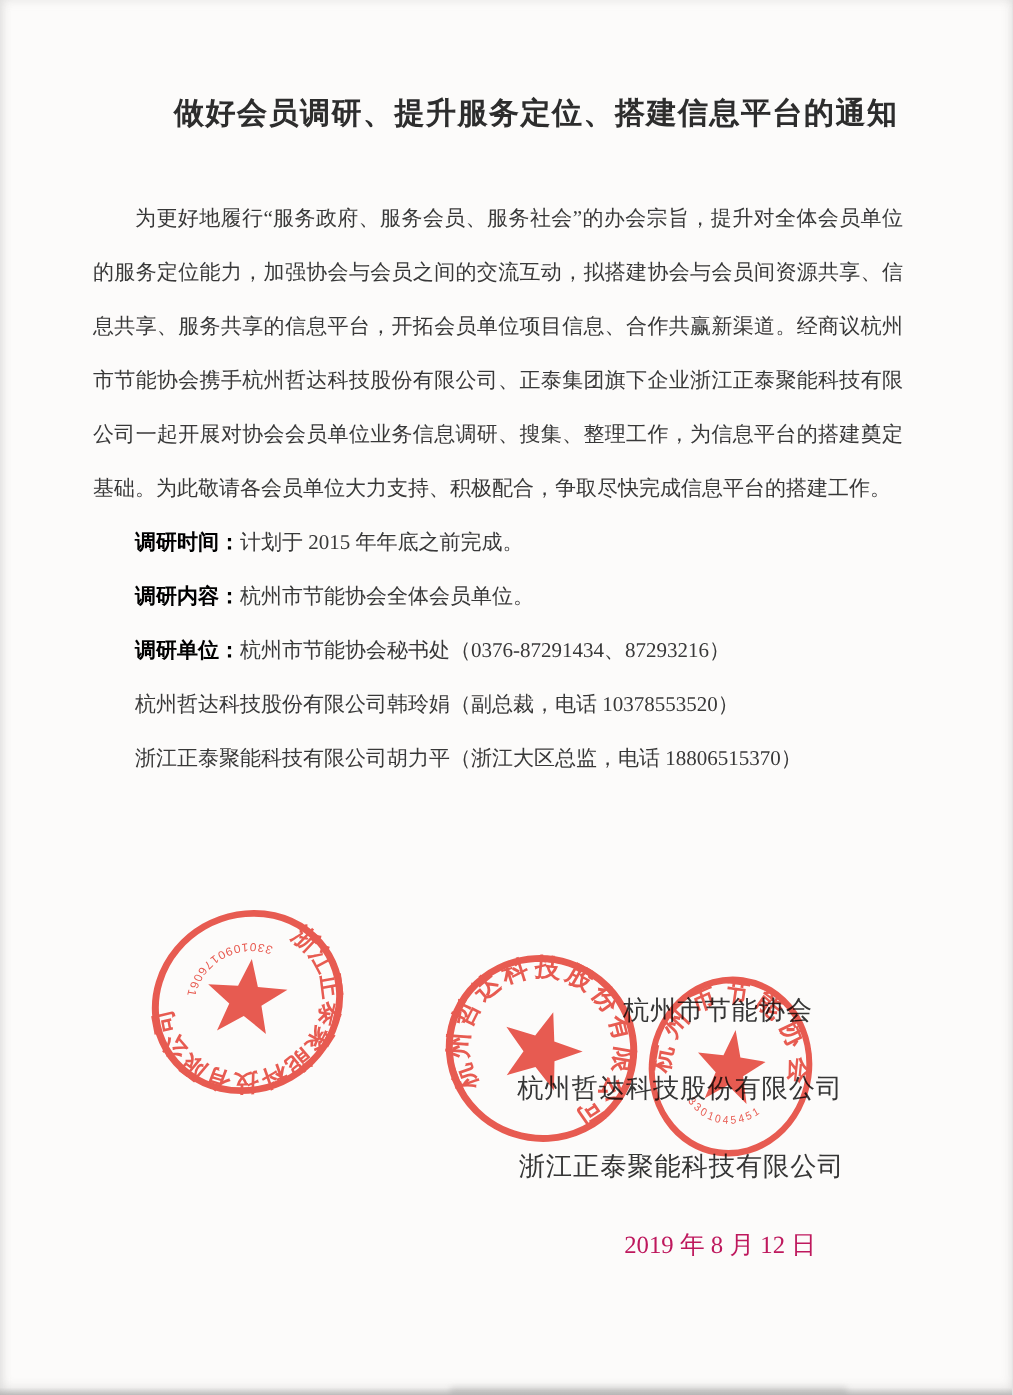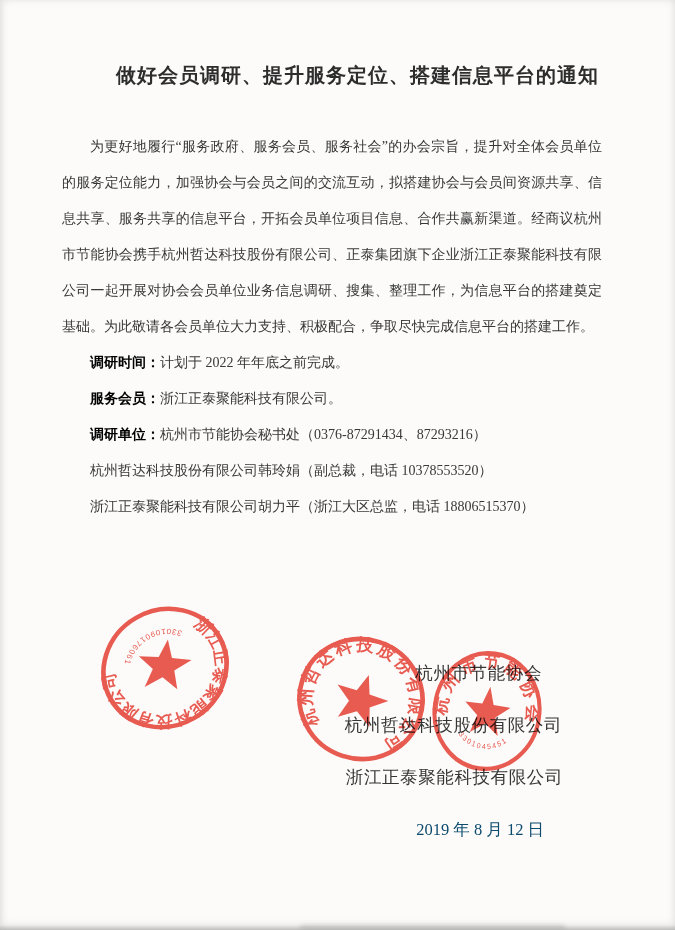--- a/index.html
+++ b/index.html
@@ -21,21 +21,21 @@
   .doc-body{
     position:absolute;left:62px;top:129px;width:540px;
     font-size:14px;line-height:36px;text-align:justify;color:#383838;
   }
   .doc-body p{margin:0;text-indent:2em;}
   .item-label{font-weight:bold;color:#000000;}
   .sig{position:absolute;font-size:17.5px;letter-spacing:.6px;color:#353535;white-space:nowrap;}
   .sig-1{top:661px;right:133px;}
   .sig-2{top:713px;right:113px;}
   .sig-3{top:765px;right:112px;}
-  .date-line{position:absolute;top:819px;right:131px;font-size:16.5px;color:#0c4a6e;white-space:nowrap;}
+  .date-line{position:absolute;top:819px;right:131px;font-size:16.5px;color:#be185d;white-space:nowrap;}
   .stamp{position:absolute;mix-blend-mode:multiply;opacity:.88;pointer-events:none;}
   .stamp svg{display:block;}
   .stamp-zhengtai{left:97px;top:605px;transform:rotate(150deg);}
   .stamp-zheda{left:294px;top:634px;transform:rotate(18deg);}
   .stamp-xiehui{left:430px;top:648px;transform:rotate(8deg);}
   .seal-name{font-family:"Liberation Sans","DejaVu Sans",sans-serif;font-weight:bold;}
   .seal-serial{font-family:"Liberation Sans","DejaVu Sans",sans-serif;}
   .edge-bottom{
     position:absolute;left:0;right:0;bottom:0;height:5px;pointer-events:none;
     background:linear-gradient(to top, rgba(110,110,110,.30), rgba(110,110,110,0));
@@ -47,22 +47,22 @@
 </style>
 </head>
 <body>
 
 <div class="page">
 
   <div class="title">做好会员调研、提升服务定位、搭建信息平台的通知</div>
 
   <div class="doc-body">
     <p>为更好地履行“服务政府、服务会员、服务社会”的办会宗旨，提升对全体会员单位的服务定位能力，加强协会与会员之间的交流互动，拟搭建协会与会员间资源共享、信息共享、服务共享的信息平台，开拓会员单位项目信息、合作共赢新渠道。经商议杭州市节能协会携手杭州哲达科技股份有限公司、正泰集团旗下企业浙江正泰聚能科技有限公司一起开展对协会会员单位业务信息调研、搜集、整理工作，为信息平台的搭建奠定基础。为此敬请各会员单位大力支持、积极配合，争取尽快完成信息平台的搭建工作。</p>
-    <p><span class="item-label">调研时间：</span><span>计划于 2022 年年底之前完成。</span></p>
-    <p><span class="item-label">服务会员：</span><span>浙江正泰聚能科技有限公司。</span></p>
+    <p><span class="item-label">调研时间：</span><span>计划于 2015 年年底之前完成。</span></p>
+    <p><span class="item-label">调研内容：</span><span>杭州市节能协会全体会员单位。</span></p>
     <p><span class="item-label">调研单位：</span><span>杭州市节能协会秘书处（0376-87291434、87293216）</span></p>
     <p>杭州哲达科技股份有限公司韩玲娟（副总裁，电话 10378553520）</p>
     <p>浙江正泰聚能科技有限公司胡力平（浙江大区总监，电话 18806515370）</p>
   </div>
 
   <div class="sig sig-1">杭州市节能协会</div>
   <div class="sig sig-2">杭州哲达科技股份有限公司</div>
   <div class="sig sig-3">浙江正泰聚能科技有限公司</div>
   <div class="date-line">2019 年 8 月 12 日</div>
 

